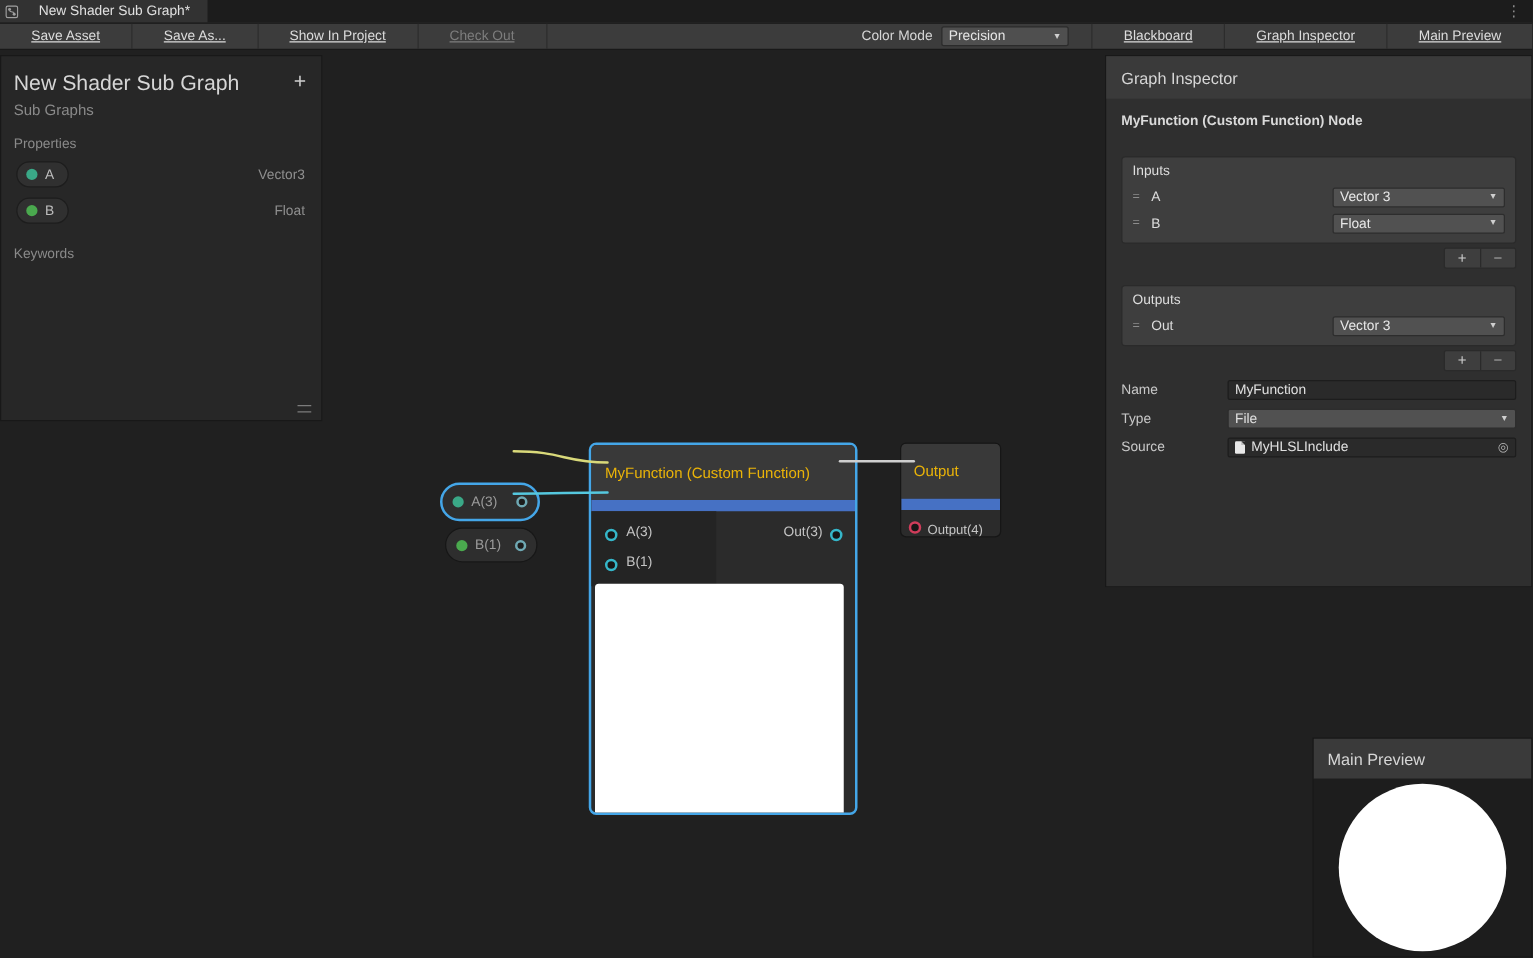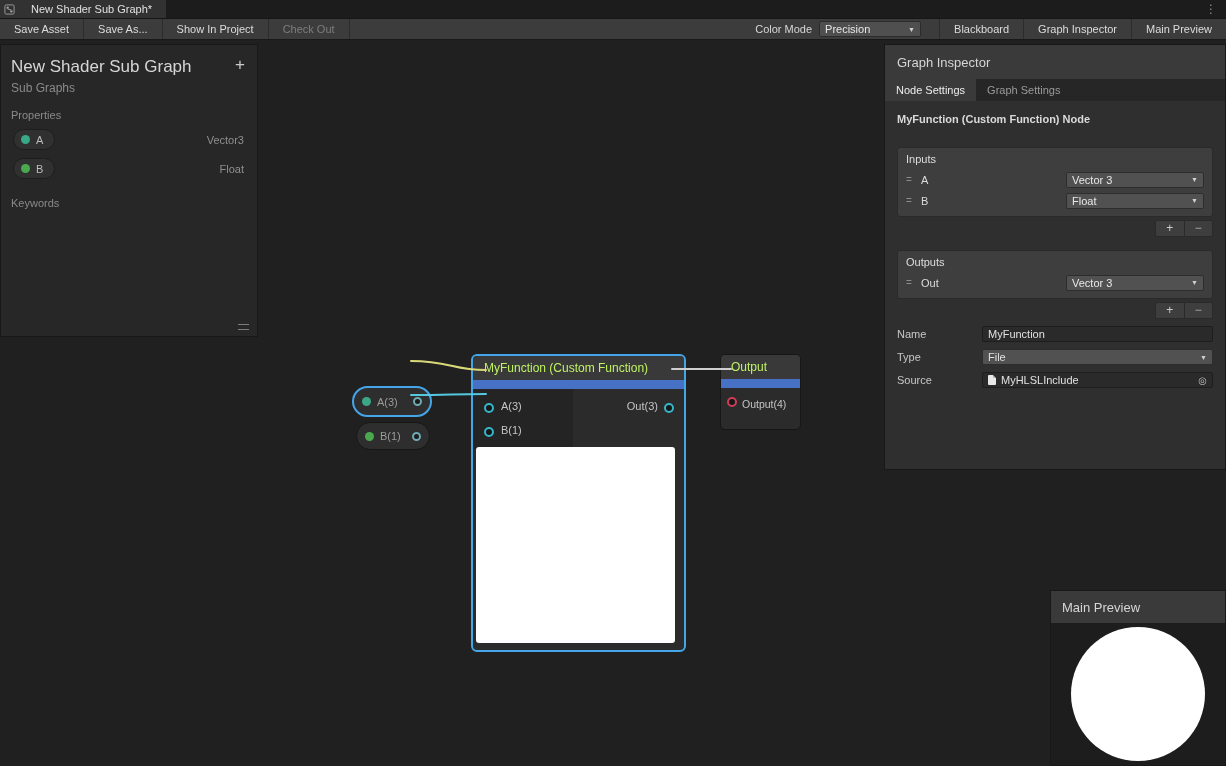--- a/index.html
+++ b/index.html
@@ -17,36 +17,36 @@
   .tab { position:absolute; left:0; top:0; height:18px; background:#323232;
          display:flex; align-items:center; gap:16px; padding:0 14px 0 4px; color:#e0e0e0; }
   .tab-icon { width:11px; height:11px; display:inline-block; }
   .overflow-btn { position:absolute; right:4px; top:0; height:18px; line-height:18px;
                   color:#8a8a8a; font-size:12px; padding:0 4px; letter-spacing:1px; }
 
   
   .toolbar { position:absolute; top:18px; left:0; right:0; height:22px; background:#3c3c3c;
              border-top:1px solid #161616; border-bottom:1px solid #191919;
              display:flex; align-items:stretch; color:#dcdcdc; }
-  .tbtn { line-height:20px; padding:0 14px; border-right:1px solid #2c2c2c; cursor:default; white-space:nowrap; }
+  .tbtn { line-height:20px; padding:0 25px; border-right:1px solid #2c2c2c; cursor:default; white-space:nowrap;text-decoration:underline; }
   .tbtn.first { border-left:none; }
   .tbtn.disabled { color:#7d7d7d; }
   .toolbar-right { margin-left:auto; display:flex; align-items:center; }
   .tlabel { padding:0 7px; color:#d6d6d6; }
   .tdrop { width:102px; height:16px; background:#4f4f4f; border:1px solid #2b2b2b; border-radius:2px;
            display:flex; align-items:center; padding:0 5px; margin-right:18px; color:#e6e6e6; }
   .tdrop .chev { margin-left:auto; font-size:7px; color:#cfcfcf; }
   .toolbar-right .tbtn { border-left:1px solid #2c2c2c; border-right:none; }
 
   
   .canvas { position:absolute; inset:41px 0 0 0; }
 
   .node { position:absolute; background:#2b2b2b; border:1px solid #161616; border-radius:5px; overflow:hidden; }
-  .node-title { height:24px; background:#393939; display:flex; align-items:center; padding:0 11px;
-                font-size:12px; color:#bef264; white-space:nowrap; }
+  .node-title { height:44px; background:#393939; display:flex; align-items:center; padding:0 11px;
+                font-size:12px; color:#eab308; white-space:nowrap; }
   .node-strip { height:9px; background:var(--node-accent-strip,#4671c4); }
 
   .mf-node { left:471px; top:313px; width:215px; height:298px; border:2px solid var(--selection,#44a6e8); border-radius:6px; }
   .mf-body { position:relative; height:259px; }
   .mf-incol { position:absolute; left:0; top:0; width:100px; height:60px; background:#242424; }
   .port { position:absolute; width:10px; height:10px; border-radius:50%;
           border:2px solid var(--port-vector,#35b6c9); background:#161616; }
   .port.out-type { border-color:var(--port-output,#cf3c5a); }
   .mf-label { position:absolute; color:#c4c4c4; }
   .mf-preview { position:absolute; left:3px; top:58px; width:199px; height:196px; background:#ffffff; border-radius:3px; }
@@ -230,24 +230,20 @@
       <span>B</span>
     </span>
     <span class="bb-type">Float</span>
   </div>
   <div class="bb-section">Keywords</div>
   <div class="bb-resize"></div>
 </div>
 
 <div class="inspector">
   <div class="insp-header">Graph Inspector</div>
-  <div class="insp-tabs">
-    <div class="insp-tab active">Node Settings</div>
-    <div class="insp-tab">Graph Settings</div>
-  </div>
   <div class="insp-heading">MyFunction (Custom Function) Node</div>
 
   <div class="insp-box">
     <div class="insp-box-title">Inputs</div>
     <div class="insp-row">
       <span class="handle">=</span>
       <span class="insp-row-name">A</span>
       <div class="dropdown">
         <span>Vector 3</span>
         <span class="chev">▼</span>

